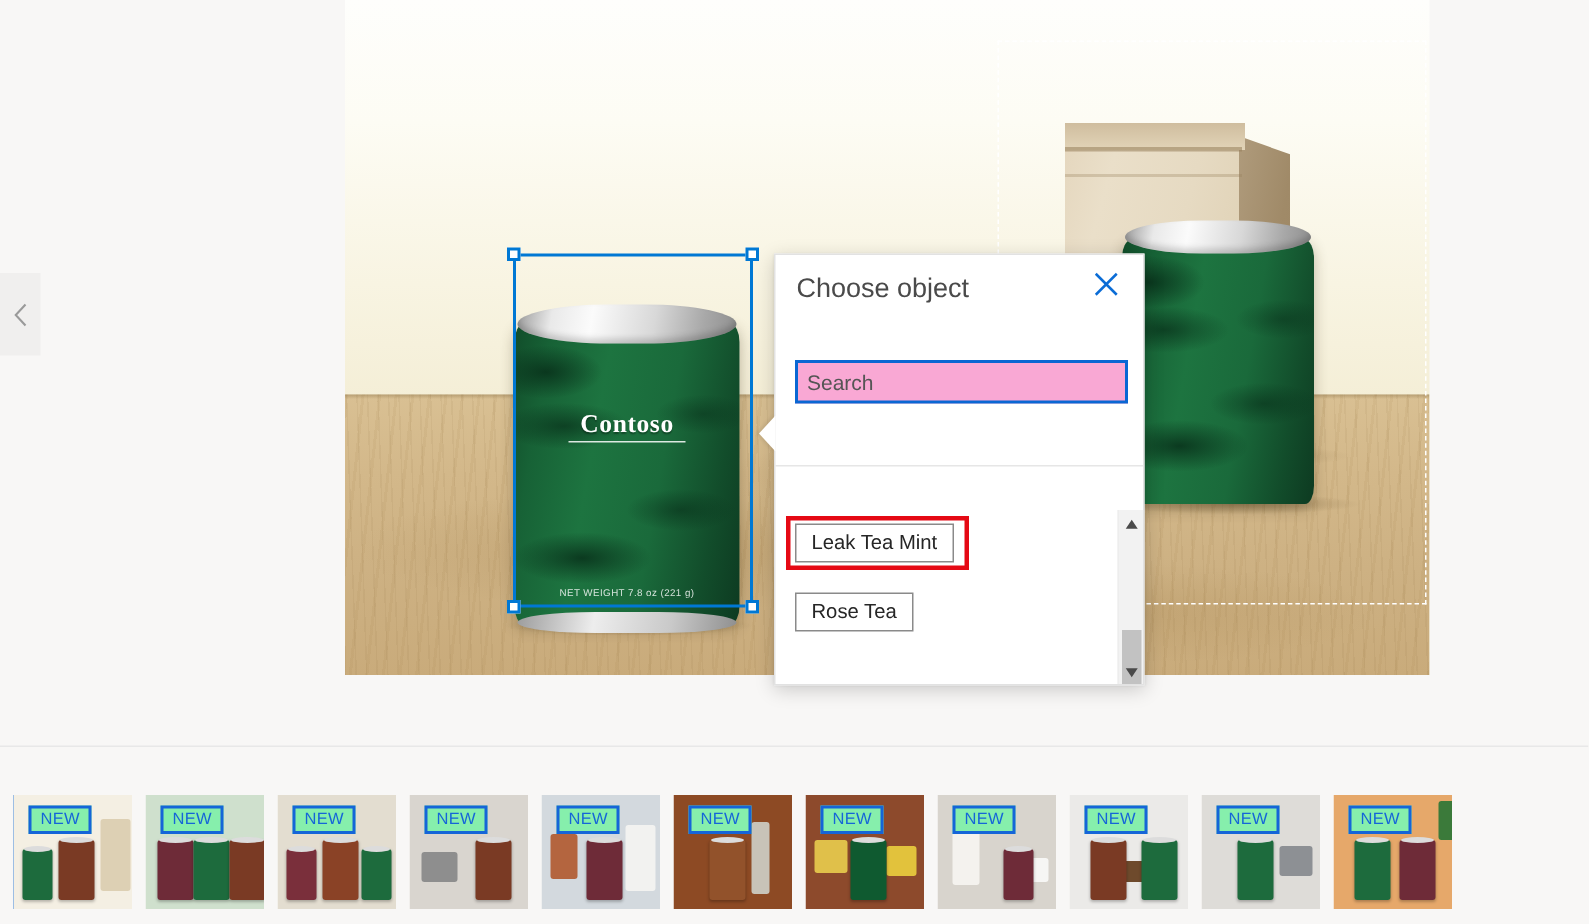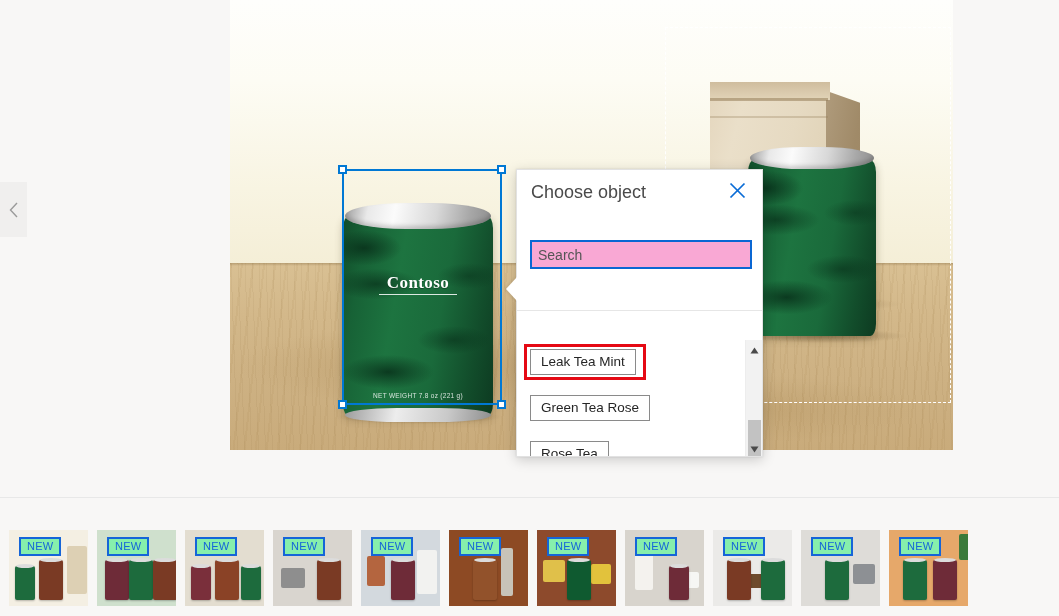--- a/index.html
+++ b/index.html
@@ -431,23 +431,20 @@
     <div class="search-wrap">
       <input class="search-input" type="text" autocomplete="off" placeholder="Search" style="">
     </div>
 
     <div class="panel-divider"></div>
 
     <div class="list-area">
       <div class="list-items">
         <div class="obj-row">
           <button class="obj-btn">Leak Tea Mint</button>
-        </div>
-        <div class="obj-row">
-          <button class="obj-btn">Green Tea Rose</button>
         </div>
         <div class="obj-row">
           <button class="obj-btn">Rose Tea</button>
         </div>
         <div class="annot-red"></div>
       </div>
 
       <div class="scroll-col">
         <div class="sb-arrow sb-up">
           <span>

